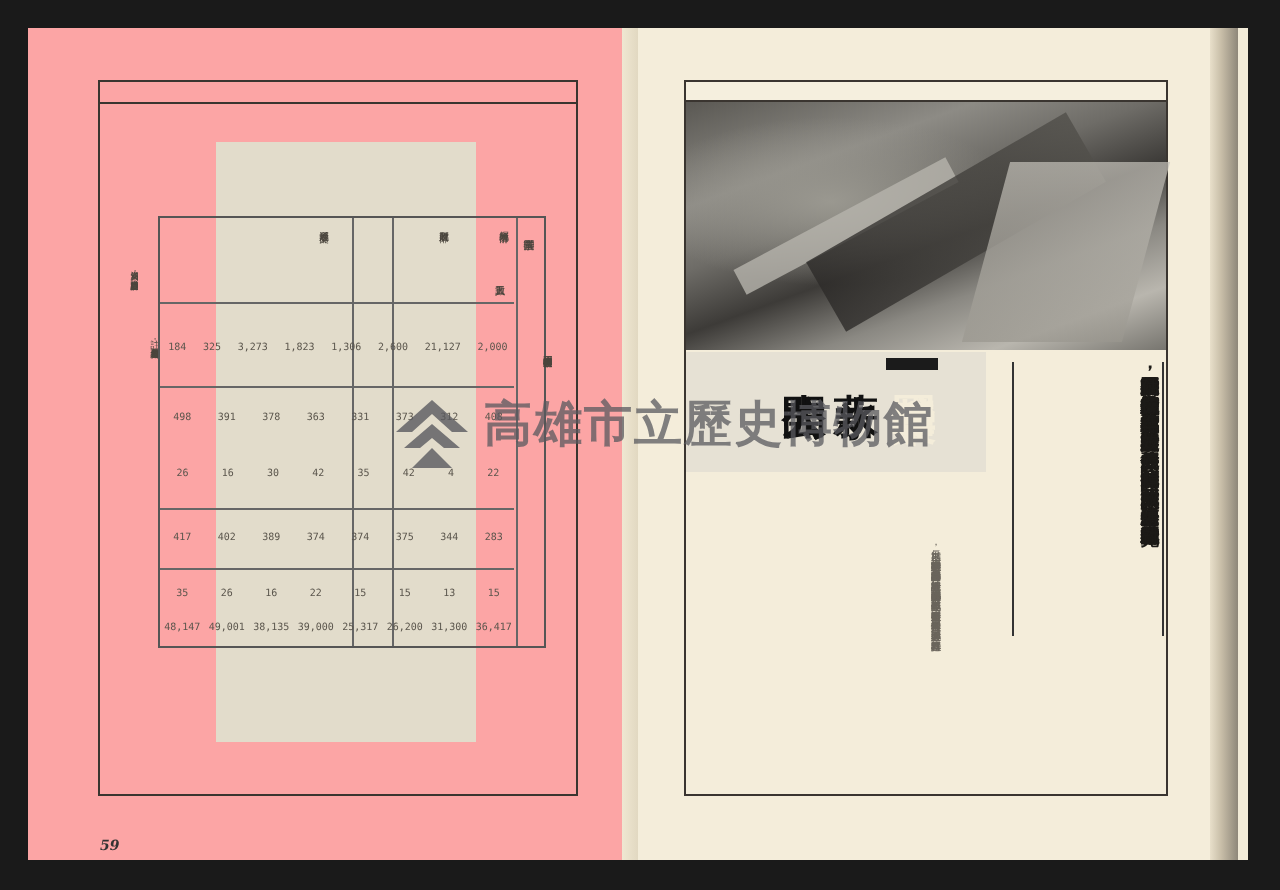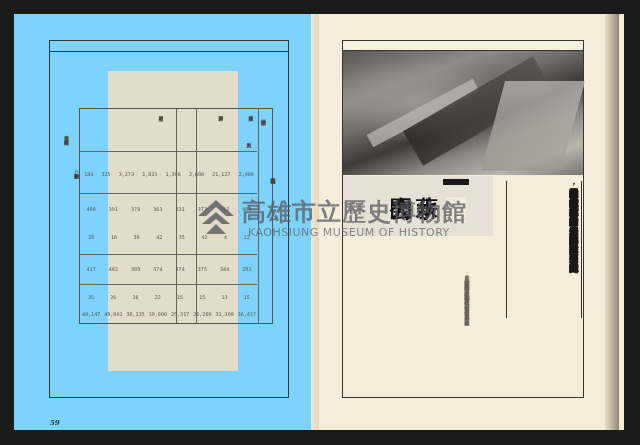--- a/index.html
+++ b/index.html
@@ -6,21 +6,21 @@
   body {
     width: 640px; height: 445px; overflow: hidden;
     background: #1a1a1a;
     font-family: "DejaVu Sans", sans-serif;
     position: relative;
   }
   .spread {
     position: absolute; left: 14px; top: 14px; width: 610px; height: 416px;
     background: #f2ebd8;
   }
-  .page-left { position: absolute; left: 0; top: 0; width: 346px; height: 416px; background: #7dd3fc; }
+  .page-left { position: absolute; left: 0; top: 0; width: 346px; height: 416px; background: #fca5a5; }
   .page-right { position: absolute; left: 305px; top: 0; width: 300px; height: 416px; background: #f4edda; }
   .gutter {
     position: absolute; left: 297px; top: 0; width: 24px; height: 416px;
     background: linear-gradient(to right, #efe7d2, #ddd3bb 45%, #c9bfa6 50%, #e3dac4 60%, #f1eada);
   }
   .right-edge {
     position: absolute; right: 0; top: 0; width: 14px; height: 416px;
     background: linear-gradient(to right, #e8dfca, #c8bea8 40%, #8e877a);
   }
   
@@ -223,14 +223,13 @@
   </div>
 </div>
 
 <div class="watermark">
   <svg class="wm-logo" viewBox="0 0 40 40">
     <polygon points="20,2 38,18 30,18 20,9 10,18 2,18" fill="rgba(90,90,95,0.8)"></polygon>
     <polygon points="20,14 34,26 26,26 20,21 14,26 6,26" fill="rgba(90,90,95,0.8)"></polygon>
     <polygon points="20,26 30,36 10,36" fill="rgba(90,90,95,0.8)"></polygon>
   </svg>
   <div class="wm-cn">高雄市立歷史博物館</div>
-  <div class="wm-en">KAOHSIUNG MUSEUM OF HISTORY</div>
 </div>
 
 </body></html>

